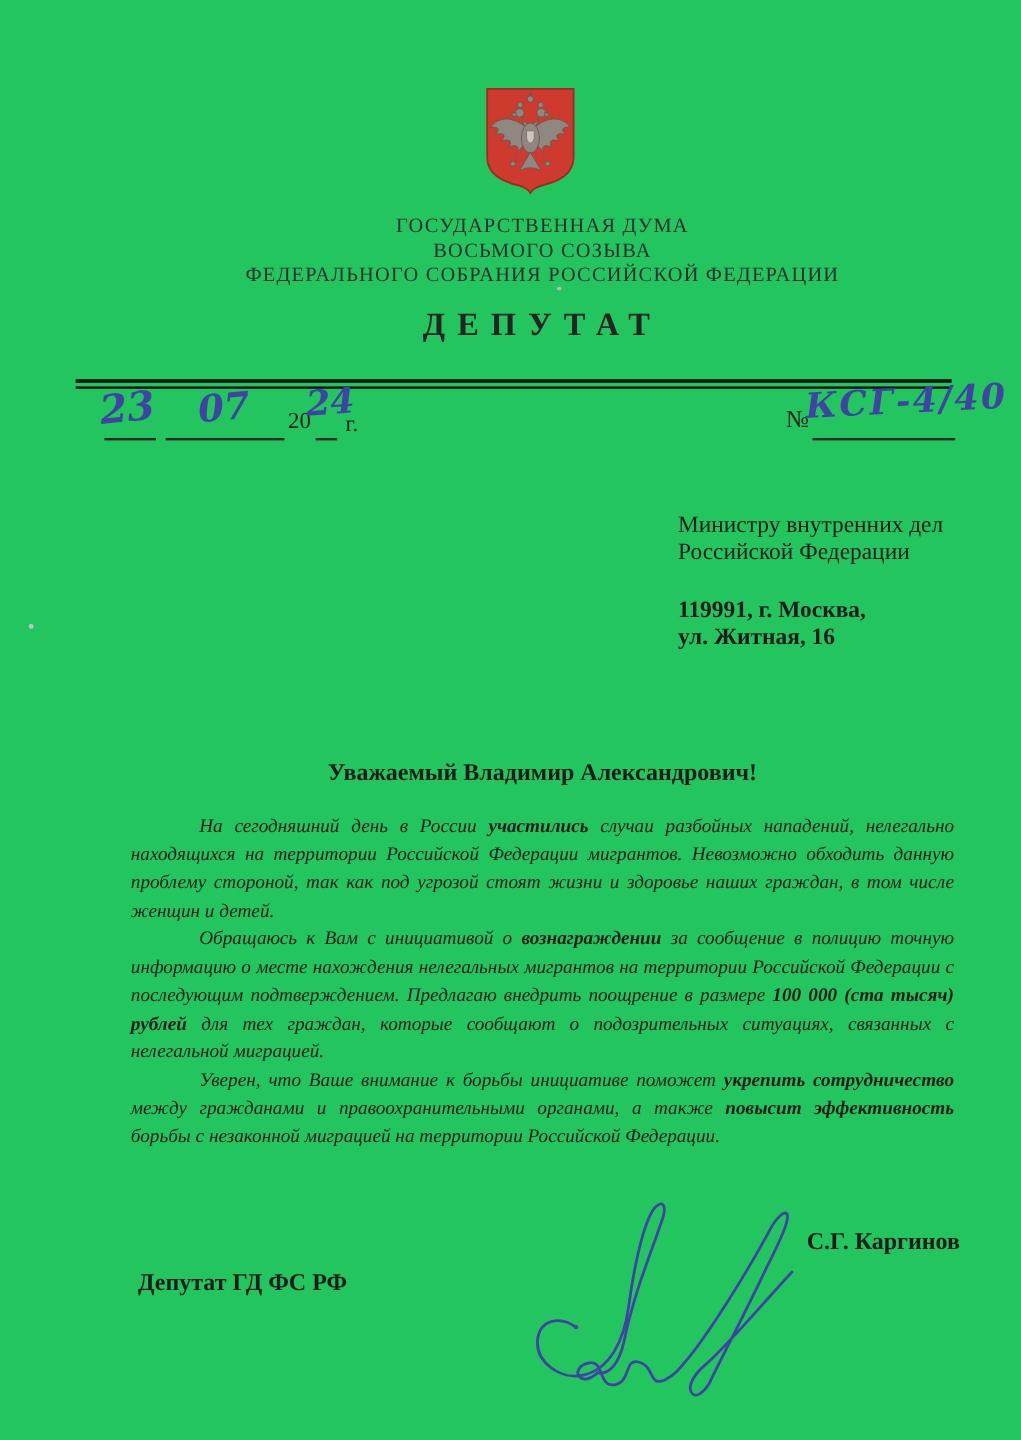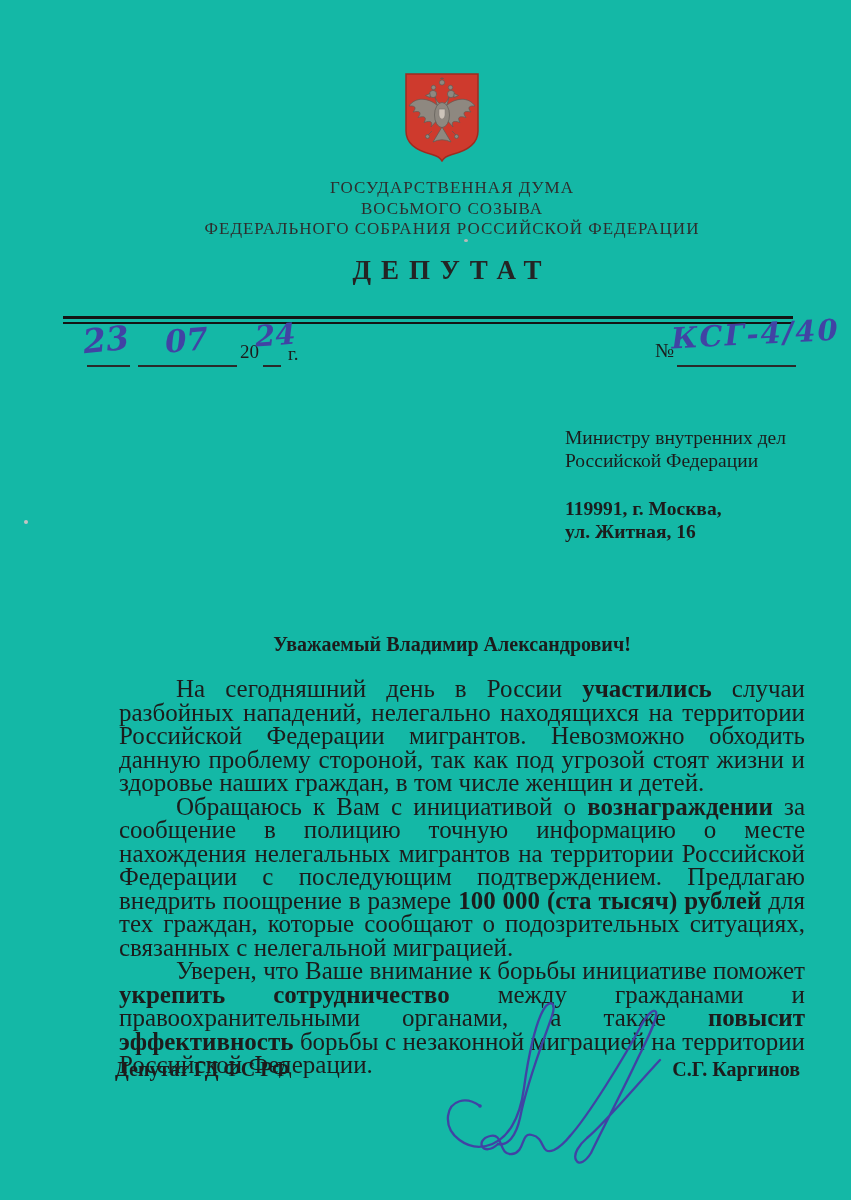--- a/index.html
+++ b/index.html
@@ -1,18 +1,18 @@
 <!DOCTYPE html>
 <html><head>
 <meta charset="utf-8">
 <style>
   html,body{margin:0;padding:0;background:#e8e8e8;}
   .page{
     position:relative;width:851px;height:1200px;margin:0 auto;
-    background:#14b8a6;overflow:hidden;
+    background:#22c55e;overflow:hidden;
     font-family:"Liberation Serif","DejaVu Serif",serif;color:#1c1c1c;
   }
   
   .emblem{position:absolute;left:403px;top:72px;width:78px;height:90px;}
   
   .letterhead{position:absolute;left:109px;top:178px;width:686px;text-align:center;color:#2e2e2e;}
   .lh-org{font-size:17px;line-height:20.5px;letter-spacing:1px;}
   .lh-post1{font-size:27px;font-weight:bold;letter-spacing:10px;margin-top:15px;line-height:30px;color:#242424;}
   .lh-post2{font-size:26px;letter-spacing:.5px;margin-top:2px;line-height:28px;color:#242424;}
   .rule{position:absolute;left:63px;top:316px;width:730px;height:3px;
@@ -30,26 +30,26 @@
   .pr-g{left:225px;top:19px;}
   .pr-no{left:592px;top:15px;font-size:20px;}
   
   .addressee{position:absolute;left:565px;top:426px;width:250px;font-size:19.5px;line-height:23px;}
   .addressee .bold{font-weight:bold;}
   .addr-name{margin-top:21px;}
   .addr-loc{margin-top:25px;}
   
   .salutation{position:absolute;left:109px;top:633px;width:686px;text-align:center;
               font-weight:bold;font-size:20px;}
-  .letter-body{position:absolute;left:119px;top:677px;width:686px;
-               font-size:25px;line-height:23.5px;text-align:justify;}
+  .letter-body{position:absolute;left:109px;top:677px;width:686px;
+               font-size:16px;line-height:23.5px;text-align:justify;font-style:italic;}
   .letter-body p{margin:0;text-indent:57px;}
   
   .closing-left{position:absolute;left:115px;top:1058px;font-size:20px;font-weight:bold;}
-  .closing-right{position:absolute;right:51px;top:1058px;font-size:20px;font-weight:bold;}
+  .closing-right{position:absolute;right:51px;top:1024px;font-size:20px;font-weight:bold;}
   .signature{position:absolute;left:428px;top:998px;width:240px;height:178px;}
   .speck{position:absolute;left:464px;top:239px;width:4px;height:3px;background:#b9b9b9;border-radius:50%;}
   .speck2{position:absolute;left:24px;top:520px;width:4px;height:4px;background:#c4c4c4;border-radius:50%;}
 </style>
 </head>
 <body>
 
 <div class="page">
 
   <svg class="emblem" viewBox="0 0 78 90" xmlns="http://www.w3.org/2000/svg">

